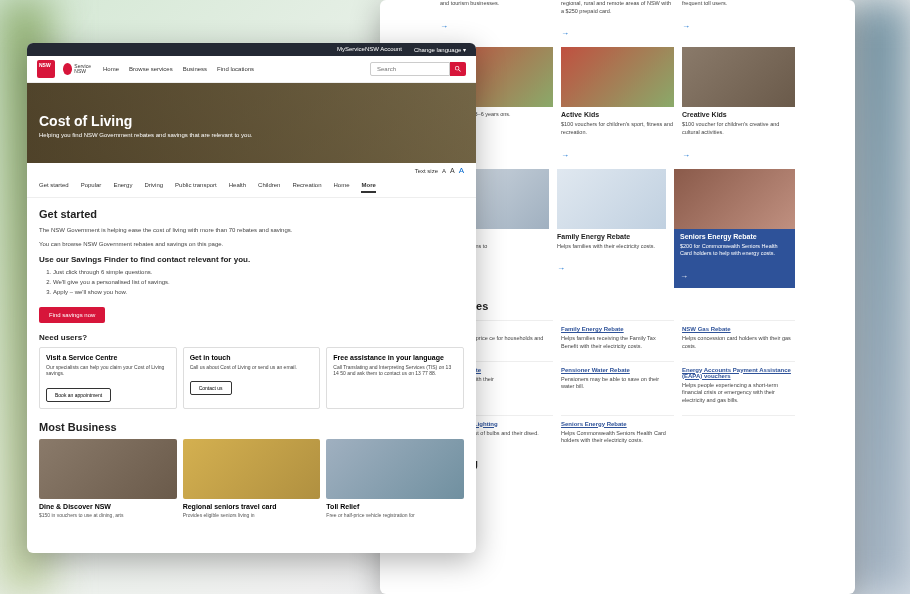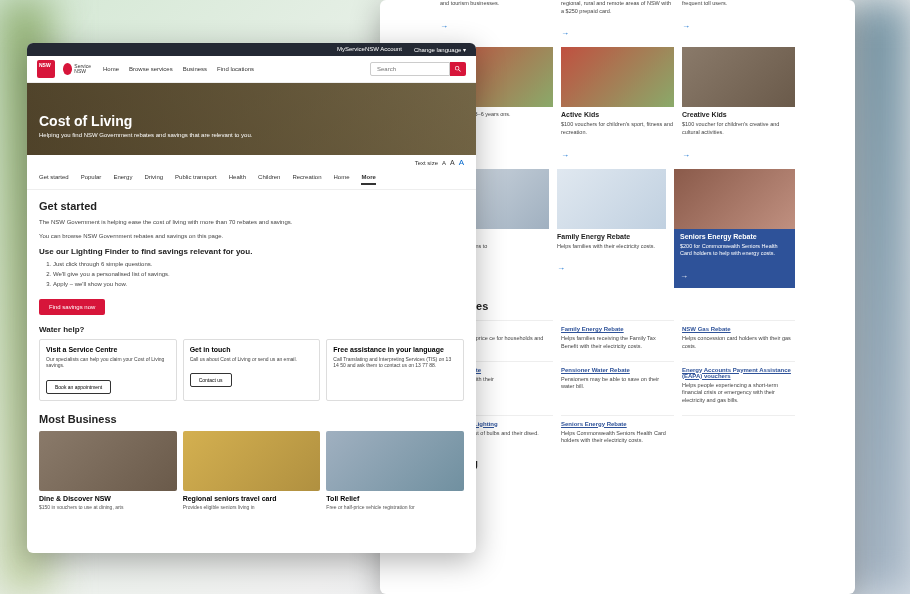--- a/index.html
+++ b/index.html
@@ -19,21 +19,21 @@
 .logo-service{width:28px;height:14px;display:flex;align-items:center;gap:2px}
 .logo-service-icon{width:12px;height:12px;background:#d7153a;border-radius:50%}
 .logo-service-text{font-size:5px;line-height:1;color:#333}
 .nav{display:flex;gap:10px;font-size:6px;color:#333;margin-left:4px}
 .nav a{cursor:pointer}
 .search-wrap{margin-left:auto;display:flex}
 .search-input{border:1px solid #ccc;font-size:6px;padding:3px 6px;width:80px;border-radius:2px 0 0 2px}
 .search-btn{background:#d7153a;border:none;width:16px;display:flex;align-items:center;justify-content:center;border-radius:0 2px 2px 0;cursor:pointer}
 .search-btn svg{width:8px;height:8px;fill:#fff}
 
-.hero{height:72px;background:linear-gradient(90deg,rgba(60,50,30,0.6),rgba(80,70,40,0.4)),linear-gradient(45deg,#6b5a3a,#8a7a5a);color:#fff;padding:30px 12px 0;position:relative}
+.hero{height:80px;background:linear-gradient(90deg,rgba(60,50,30,0.6),rgba(80,70,40,0.4)),linear-gradient(45deg,#6b5a3a,#8a7a5a);color:#fff;padding:30px 12px 0;position:relative}
 .hero-content{position:relative;z-index:2}
 .hero h1{font-size:14px;font-weight:bold;margin-bottom:3px}
 .hero p{font-size:6px}
 .text-size{display:flex;justify-content:flex-end;align-items:center;gap:4px;padding:3px 12px;font-size:6px;color:#333}
 .text-size .a1{font-size:6px;cursor:pointer}
 .text-size .a2{font-size:7px;cursor:pointer}
 .text-size .a3{font-size:8px;color:#0066cc;cursor:pointer}
 
 .subnav{display:flex;gap:12px;padding:4px 12px;font-size:6px;border-bottom:1px solid #eee;color:#333}
 .subnav span{padding-bottom:3px;cursor:pointer}
@@ -236,29 +236,29 @@
     <span>Children</span>
     <span>Recreation</span>
     <span>Home</span>
     <span class="active">More</span>
   </div>
 
   <div class="content">
     <h2>Get started</h2>
     <p>The NSW Government is helping ease the cost of living with more than 70 rebates and savings.</p>
     <p>You can browse NSW Government rebates and savings on this page.</p>
-    <h3>Use our Lighting Finder to find savings relevant for you.</h3>
+    <h3>Use our Savings Finder to find contact relevant for you.</h3>
     <ol>
       <li>Just click through 6 simple questions.</li>
       <li>We'll give you a personalised list of savings.</li>
       <li>Apply – we'll show you how.</li>
     </ol>
     <button class="btn-red">Find savings now</button>
 
-    <h3>Water help?</h3>
+    <h3>Need users?</h3>
     <div class="help-cards">
       <div class="help-card">
         <h4>Visit a Service Centre</h4>
         <p>Our specialists can help you claim your Cost of Living savings.</p>
         <button class="btn-outline">Book an appointment</button>
       </div>
       <div class="help-card">
         <h4>Get in touch</h4>
         <p>Call us about Cost of Living or send us an email.</p>
         <button class="btn-outline">Contact us</button>

